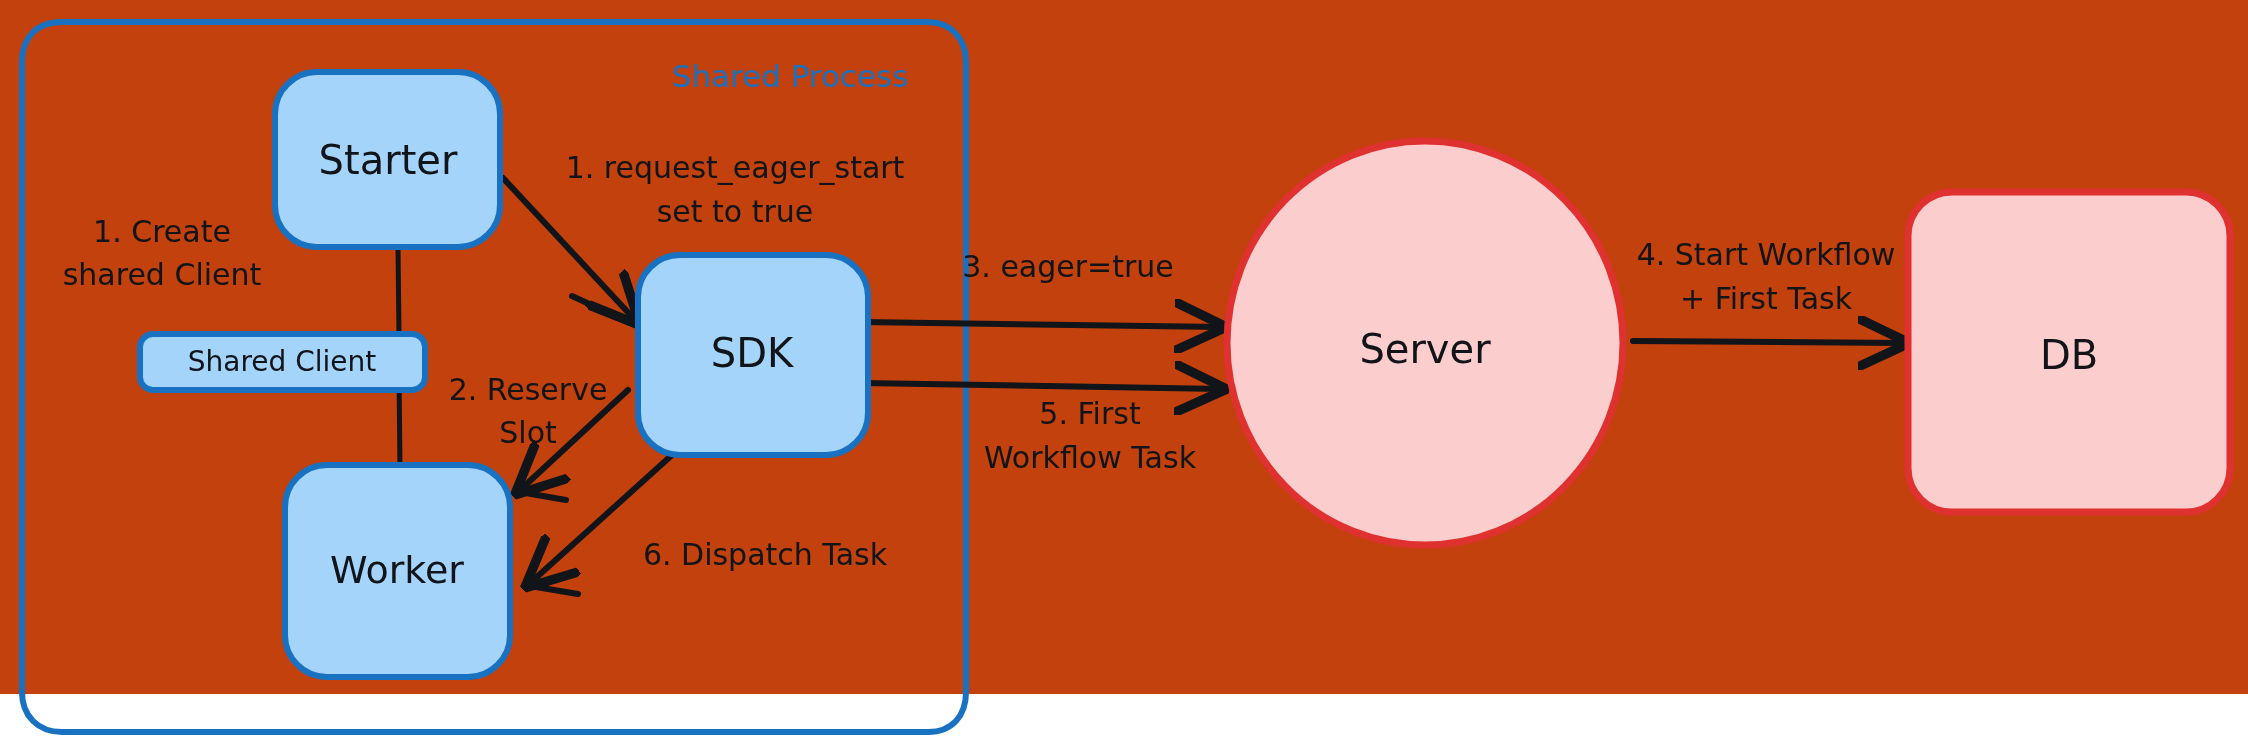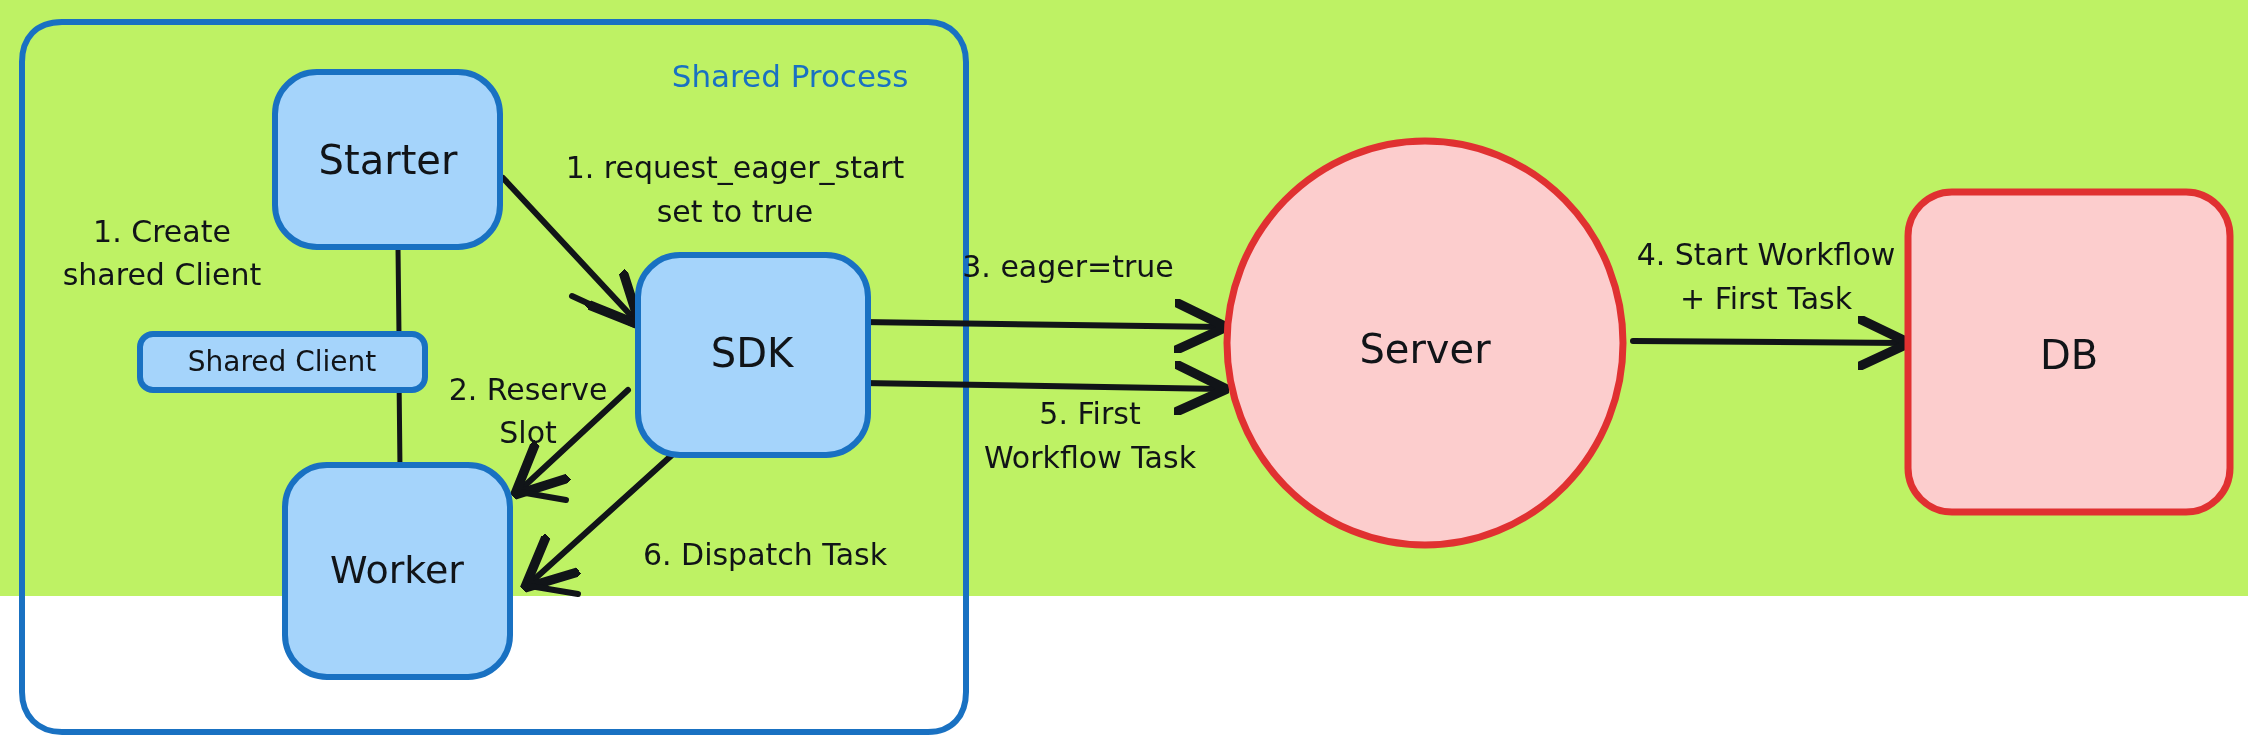--- a/index.html
+++ b/index.html
@@ -1,20 +1,20 @@
 <!DOCTYPE html>
 <html><head>
 <meta charset="utf-8">
 <style>
   html,body{margin:0;padding:0;background:#ffffff;}
   body{
     font-family:"DejaVu Sans", sans-serif;
     width:2248px;height:754px;overflow:hidden;
   }
-  #stage{position:relative;width:2248px;height:596px;background:#bef264;}
+  #stage{position:relative;width:2248px;height:694px;background:#c2410c;}
   svg#diagram{position:absolute;left:0;top:0;width:2248px;height:754px;}
 
   .node-label{
     font-family:"DejaVu Sans", sans-serif;
     text-anchor:middle;
     dominant-baseline:middle;
     fill:#111418;
   }
   .edge-label{
     font-family:"DejaVu Sans", sans-serif;

